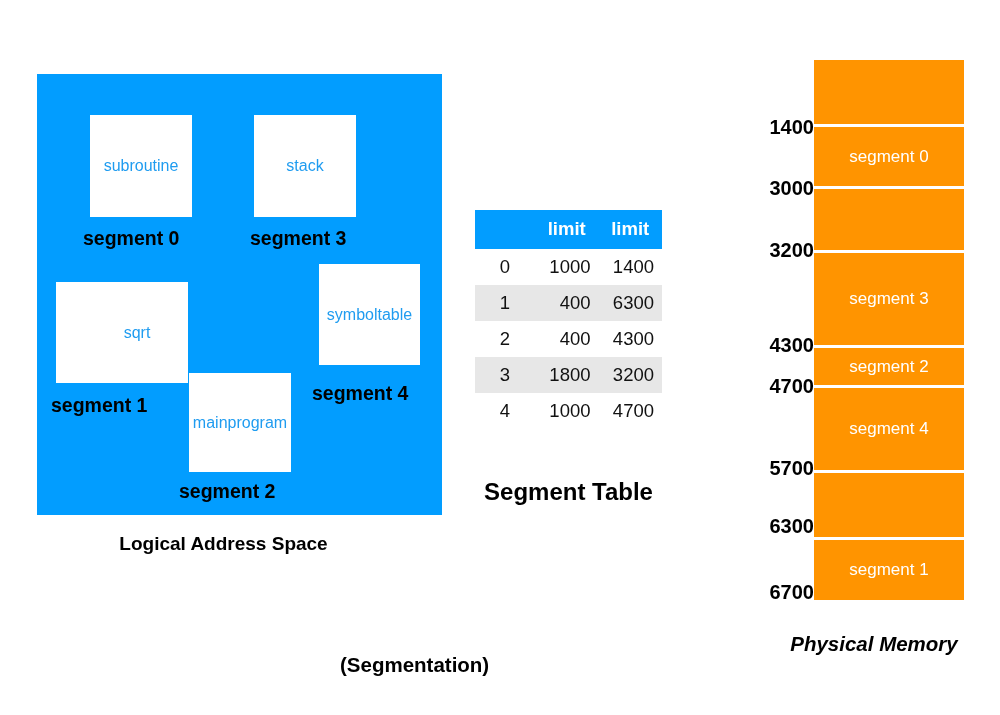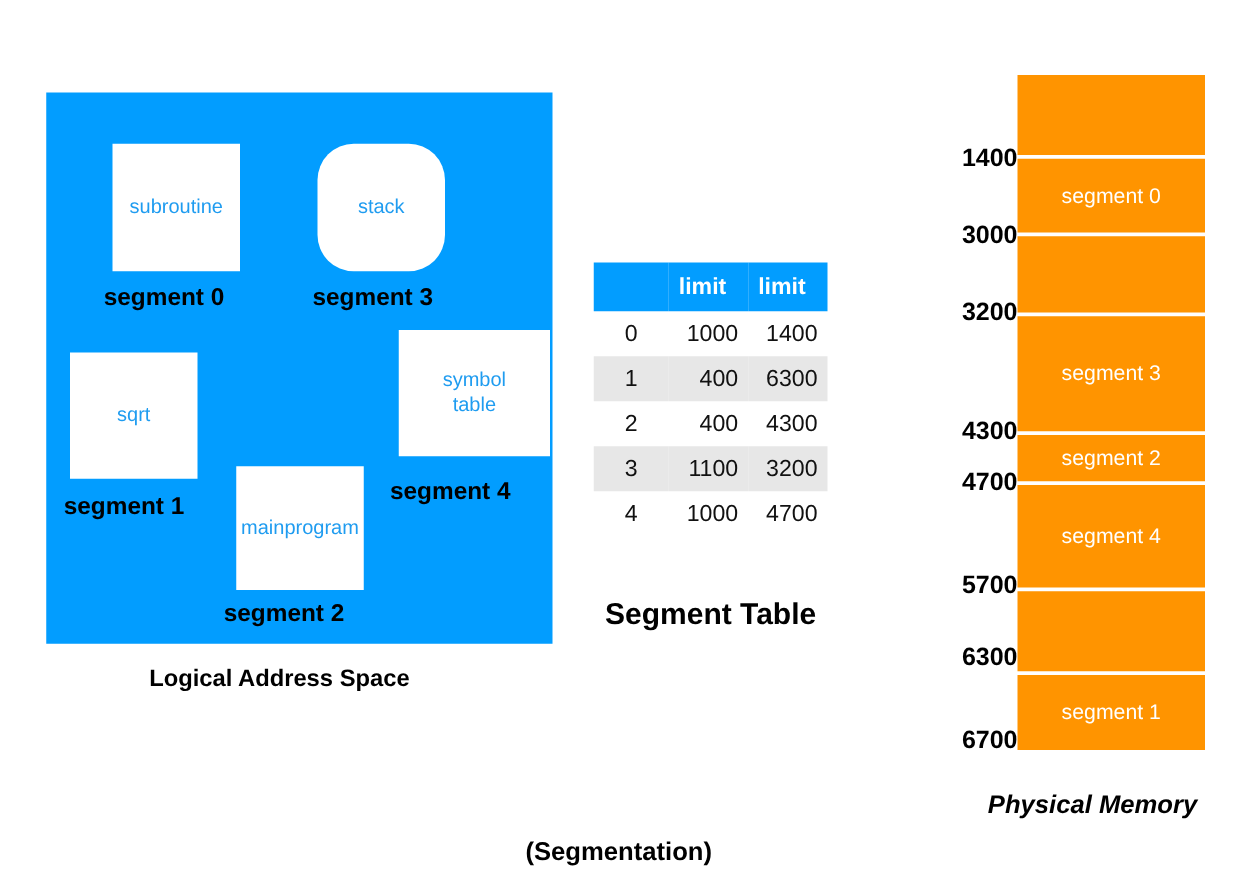--- a/index.html
+++ b/index.html
@@ -64,21 +64,21 @@
   }
   table.segtable {
     border-collapse: collapse;
     width: 187px;
     font-size: 18.5px;
   }
   table.segtable th {
     background: #029dff;
     color: #ffffff;
     font-weight: bold;
-    text-align: left;
+    text-align: center;
     padding: 8px 8px 9px 8px;
     font-size: 18.5px;
   }
   table.segtable th.blank-head { width: 44px; }
   table.segtable td {
     text-align: right;
     padding: 7px 8px;
     color: #111111;
   }
   table.segtable td.idx { width: 44px; text-align: center; }
@@ -133,63 +133,62 @@
     font-size: 20.5px;
     font-weight: bold;
     white-space: nowrap;
     font-style: italic;
   }
 
   
   #figure-title {
     position: absolute;
     left: 340px;
-    top: 670px;
+    top: 653px;
     width: 310px;
-    text-align: center;
     font-size: 20.5px;
     font-weight: bold;
     white-space: nowrap;
   }
 </style>
 </head>
 <body>
 
 <div id="logical-address-space">
 
   <div class="seg-box" style="left:53px; top:41px; width:102px; height:102px;">
     <span>subroutine</span>
   </div>
   <div class="seg-caption" style="left:46px; top:153px;">
     <span>segment 0</span>
   </div>
 
-  <div class="seg-box" style="left:217px; top:41px; width:102px; height:102px;border-radius:29px;">
+  <div class="seg-box" style="left:217px; top:41px; width:102px; height:102px;">
     <span>stack</span>
   </div>
   <div class="seg-caption" style="left:213px; top:153px;">
     <span>segment 3</span>
   </div>
 
-  <div class="seg-box" style="left:19px; top:208px; width:102px; height:101px;">
+  <div class="seg-box" style="left:19px; top:208px; width:102px; height:101px;padding-left:30px;">
     <span>sqrt</span>
   </div>
   <div class="seg-caption" style="left:14px; top:320px;">
     <span>segment 1</span>
   </div>
 
   <div class="seg-box" style="left:152px; top:299px; width:102px; height:99px; flex-direction:row;">
     <span>main</span>
     <span>program</span>
   </div>
   <div class="seg-caption" style="left:142px; top:406px;">
     <span>segment 2</span>
   </div>
 
-  <div class="seg-box" style="left:282px; top:190px; width:121px; height:101px; flex-direction:column;text-align:center;">
+  <div class="seg-box" style="left:282px; top:190px; width:101px; height:101px; flex-direction:row;text-align:center;">
     <span>symbol</span>
     <span>table</span>
   </div>
   <div class="seg-caption" style="left:275px; top:308px;">
     <span>segment 4</span>
   </div>
 
 </div>
 
 <div id="logical-caption">
@@ -216,21 +215,21 @@
         <td>400</td>
         <td>6300</td>
       </tr>
       <tr class="even">
         <td class="idx">2</td>
         <td>400</td>
         <td>4300</td>
       </tr>
       <tr class="odd">
         <td class="idx">3</td>
-        <td>1100</td>
+        <td>1800</td>
         <td>3200</td>
       </tr>
       <tr class="even">
         <td class="idx">4</td>
         <td>1000</td>
         <td>4700</td>
       </tr>
     </tbody>
   </table>
 </div>

